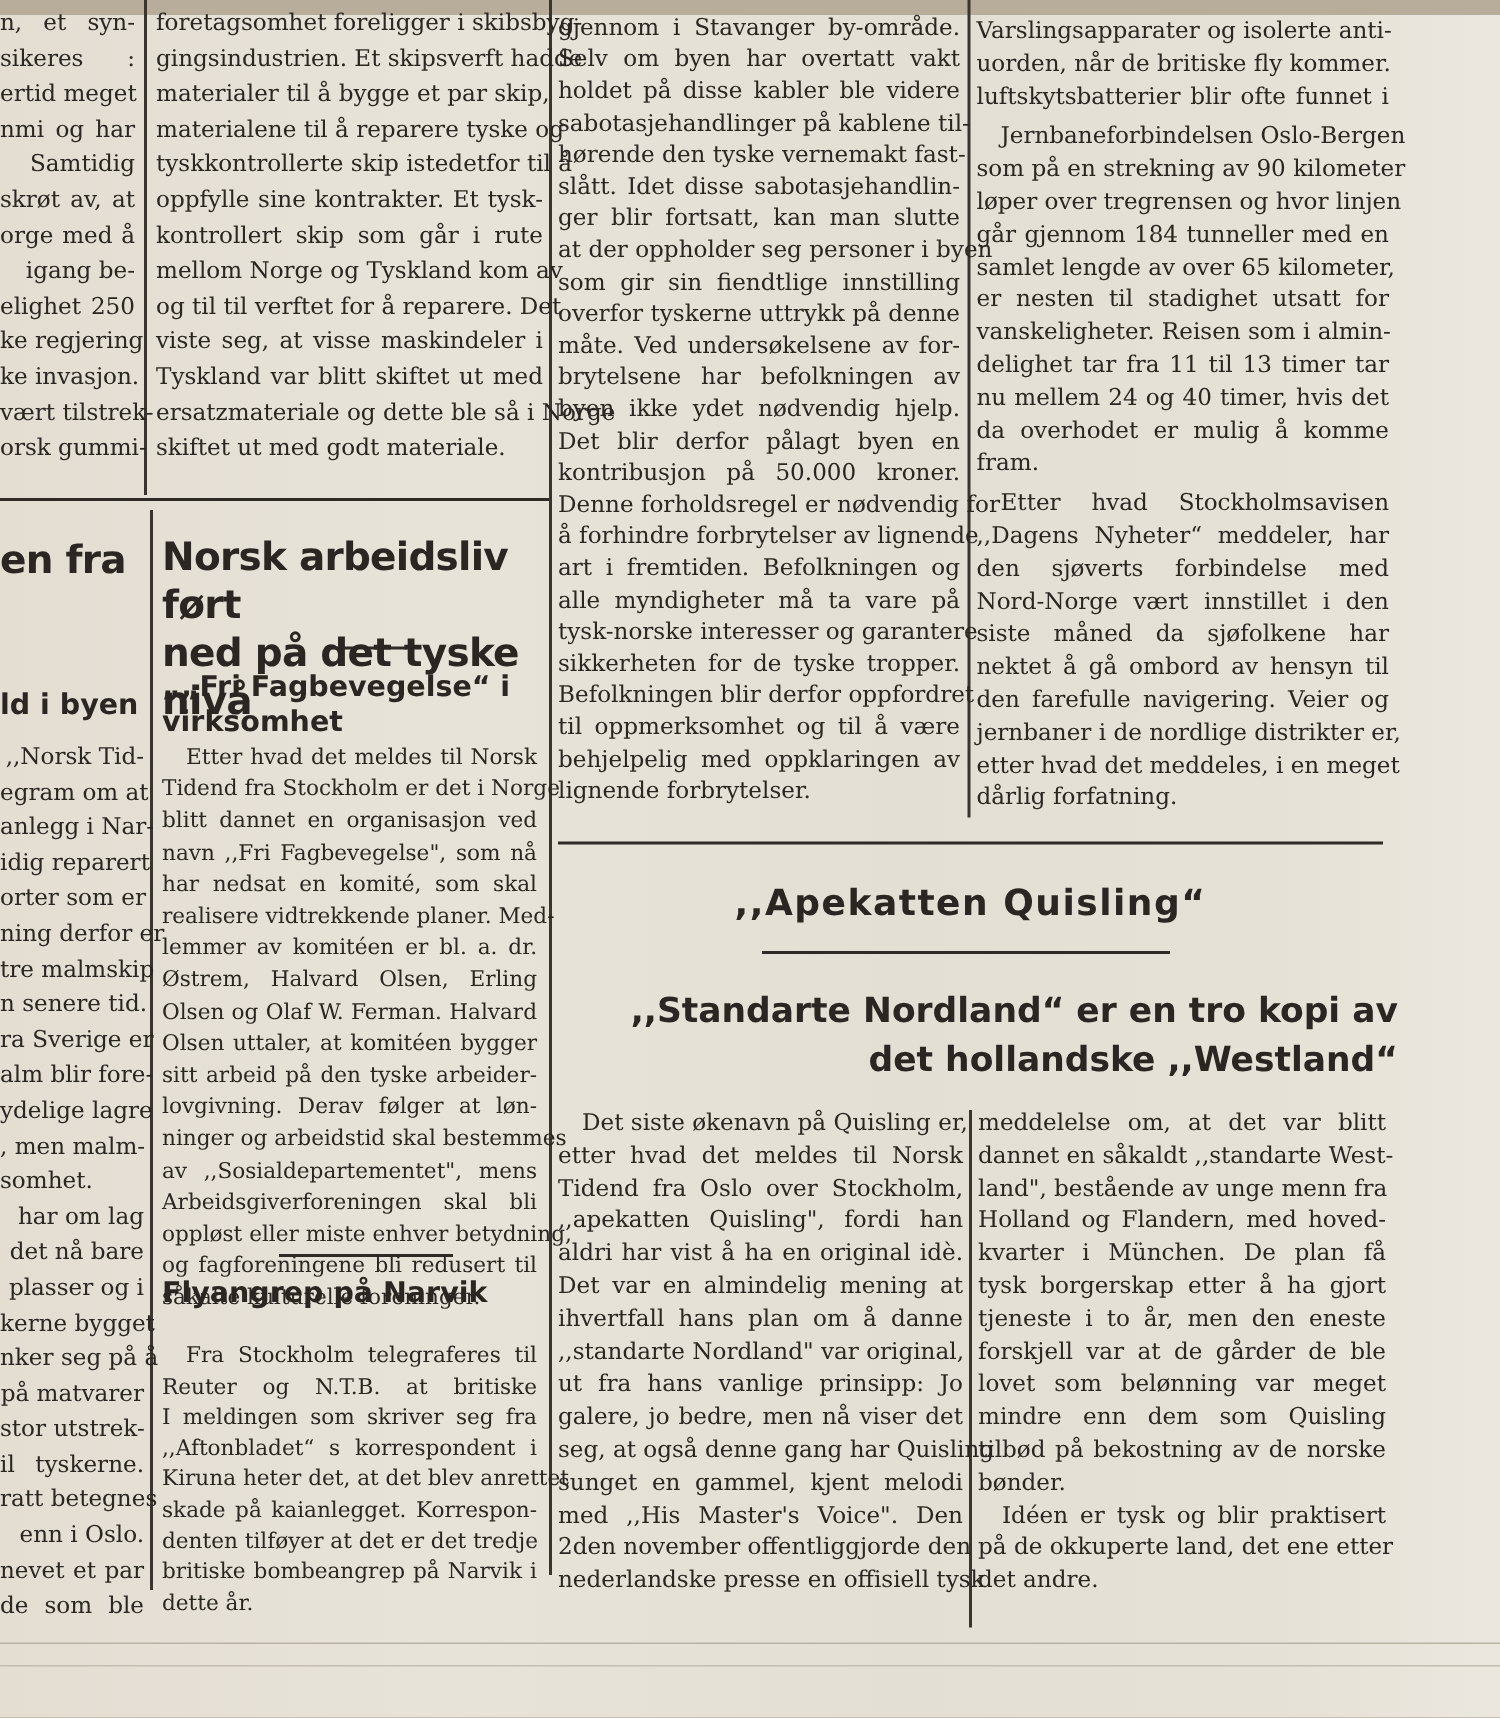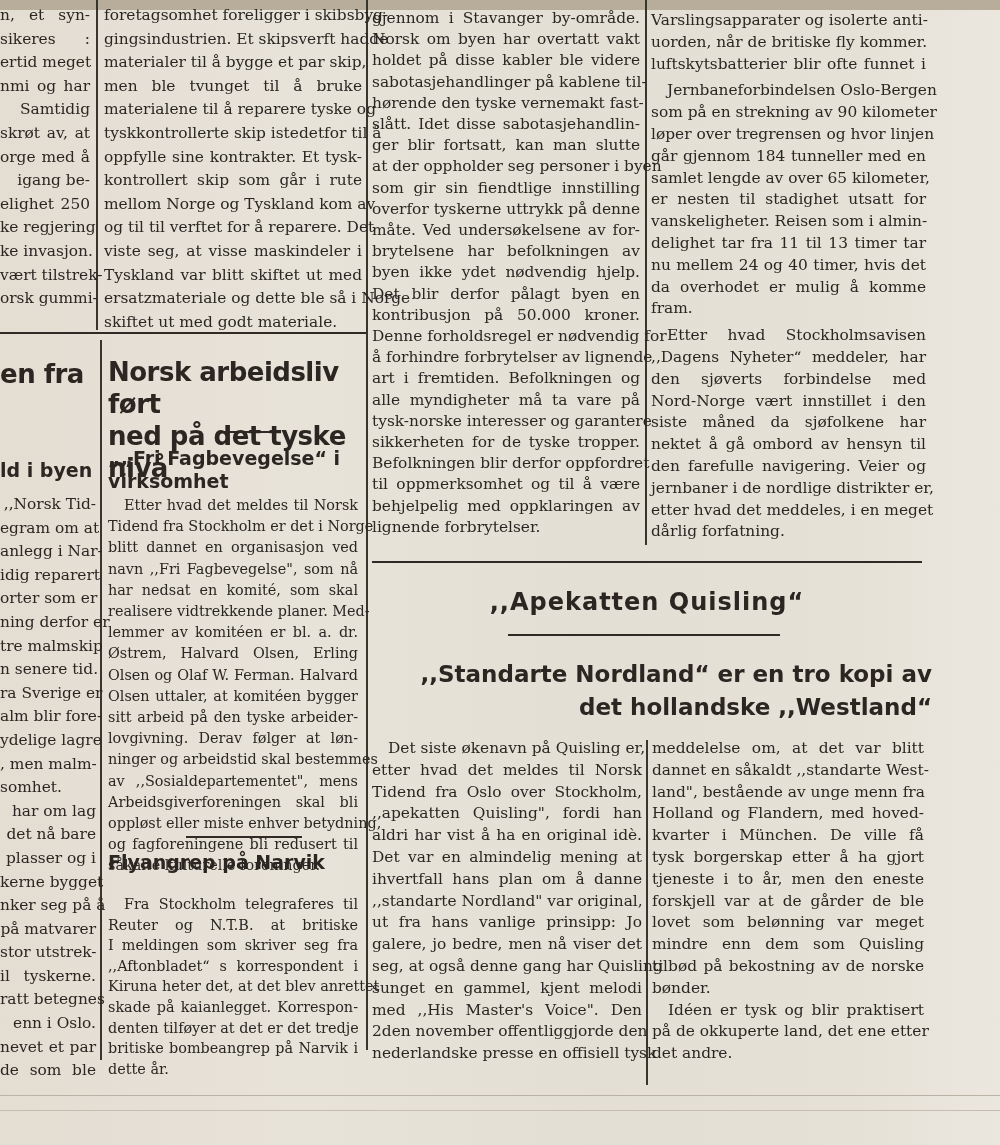--- a/index.html
+++ b/index.html
@@ -51,21 +51,20 @@
   <span class="line">ke regjering</span>
   <span class="line">ke invasjon.</span>
   <span class="line">vært tilstrek-</span>
   <span class="line">orsk gummi-</span>
 </div>
 
 <div class="col" style="left:104px;top:4px;width:258px;">
   <span class="line">foretagsomhet foreligger i skibsbyg-</span>
   <span class="line">gingsindustrien. Et skipsverft hadde</span>
   <span class="line">materialer til å bygge et par skip,</span>
-  <span class="line">men ble tvunget til å bruke</span>
   <span class="line">materialene til å reparere tyske og</span>
   <span class="line">tyskkontrollerte skip istedetfor til å</span>
   <span class="line">oppfylle sine kontrakter. Et tysk-</span>
   <span class="line">kontrollert skip som går i rute</span>
   <span class="line">mellom Norge og Tyskland kom av</span>
   <span class="line">og til til verftet for å reparere. Det</span>
   <span class="line">viste seg, at visse maskindeler i</span>
   <span class="line">Tyskland var blitt skiftet ut med</span>
   <span class="line">ersatzmateriale og dette ble så i Norge</span>
   <span class="line" style="text-align-last:left;">skiftet ut med godt materiale.</span>
@@ -138,21 +137,21 @@
   <span class="line">,,Aftonbladet“ s korrespondent i</span>
   <span class="line">Kiruna heter det, at det blev anrettet</span>
   <span class="line">skade på kaianlegget. Korrespon-</span>
   <span class="line">denten tilføyer at det er det tredje</span>
   <span class="line">britiske bombeangrep på Narvik i</span>
   <span class="line" style="text-align-last:left;">dette år.</span>
 </div>
 
 <div class="col" style="left:372px;top:8px;width:268px;line-height:21.2px;">
   <span class="line">gjennom i Stavanger by-område.</span>
-  <span class="line">Norsk om byen har overtatt vakt</span>
+  <span class="line">Selv om byen har overtatt vakt</span>
   <span class="line">holdet på disse kabler ble videre</span>
   <span class="line">sabotasjehandlinger på kablene til-</span>
   <span class="line">hørende den tyske vernemakt fast-</span>
   <span class="line">slått. Idet disse sabotasjehandlin-</span>
   <span class="line">ger blir fortsatt, kan man slutte</span>
   <span class="line">at der oppholder seg personer i byen</span>
   <span class="line">som gir sin fiendtlige innstilling</span>
   <span class="line">overfor tyskerne uttrykk på denne</span>
   <span class="line">måte. Ved undersøkelsene av for-</span>
   <span class="line">brytelsene har befolkningen av</span>
@@ -218,21 +217,21 @@
   <span class="line">sunget en gammel, kjent melodi</span>
   <span class="line">med ,,His Master's Voice". Den</span>
   <span class="line">2den november offentliggjorde den</span>
   <span class="line">nederlandske presse en offisiell tysk</span>
 </div>
 <div class="col" style="left:652px;top:738px;width:272px;line-height:21.8px;">
   <span class="line">meddelelse om, at det var blitt</span>
   <span class="line">dannet en såkaldt ,,standarte West-</span>
   <span class="line">land", bestående av unge menn fra</span>
   <span class="line">Holland og Flandern, med hoved-</span>
-  <span class="line">kvarter i München. De ville få</span>
+  <span class="line">kvarter i München. De plan få</span>
   <span class="line">tysk borgerskap etter å ha gjort</span>
   <span class="line">tjeneste i to år, men den eneste</span>
   <span class="line">forskjell var at de gårder de ble</span>
   <span class="line">lovet som belønning var meget</span>
   <span class="line">mindre enn dem som Quisling</span>
   <span class="line">tilbød på bekostning av de norske</span>
   <span class="line" style="text-align-last:left;">bønder.</span>
   <span class="line" style="padding-left:16px;margin-top:0;">Idéen er tysk og blir praktisert</span>
   <span class="line">på de okkuperte land, det ene etter</span>
   <span class="line" style="text-align-last:left;">det andre.</span>

